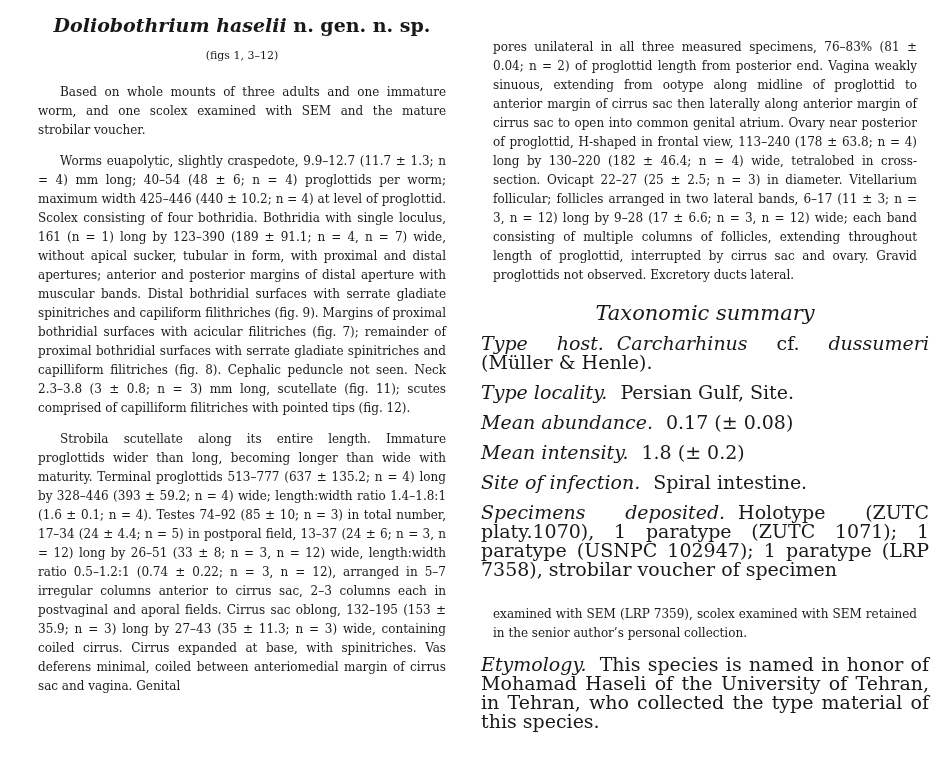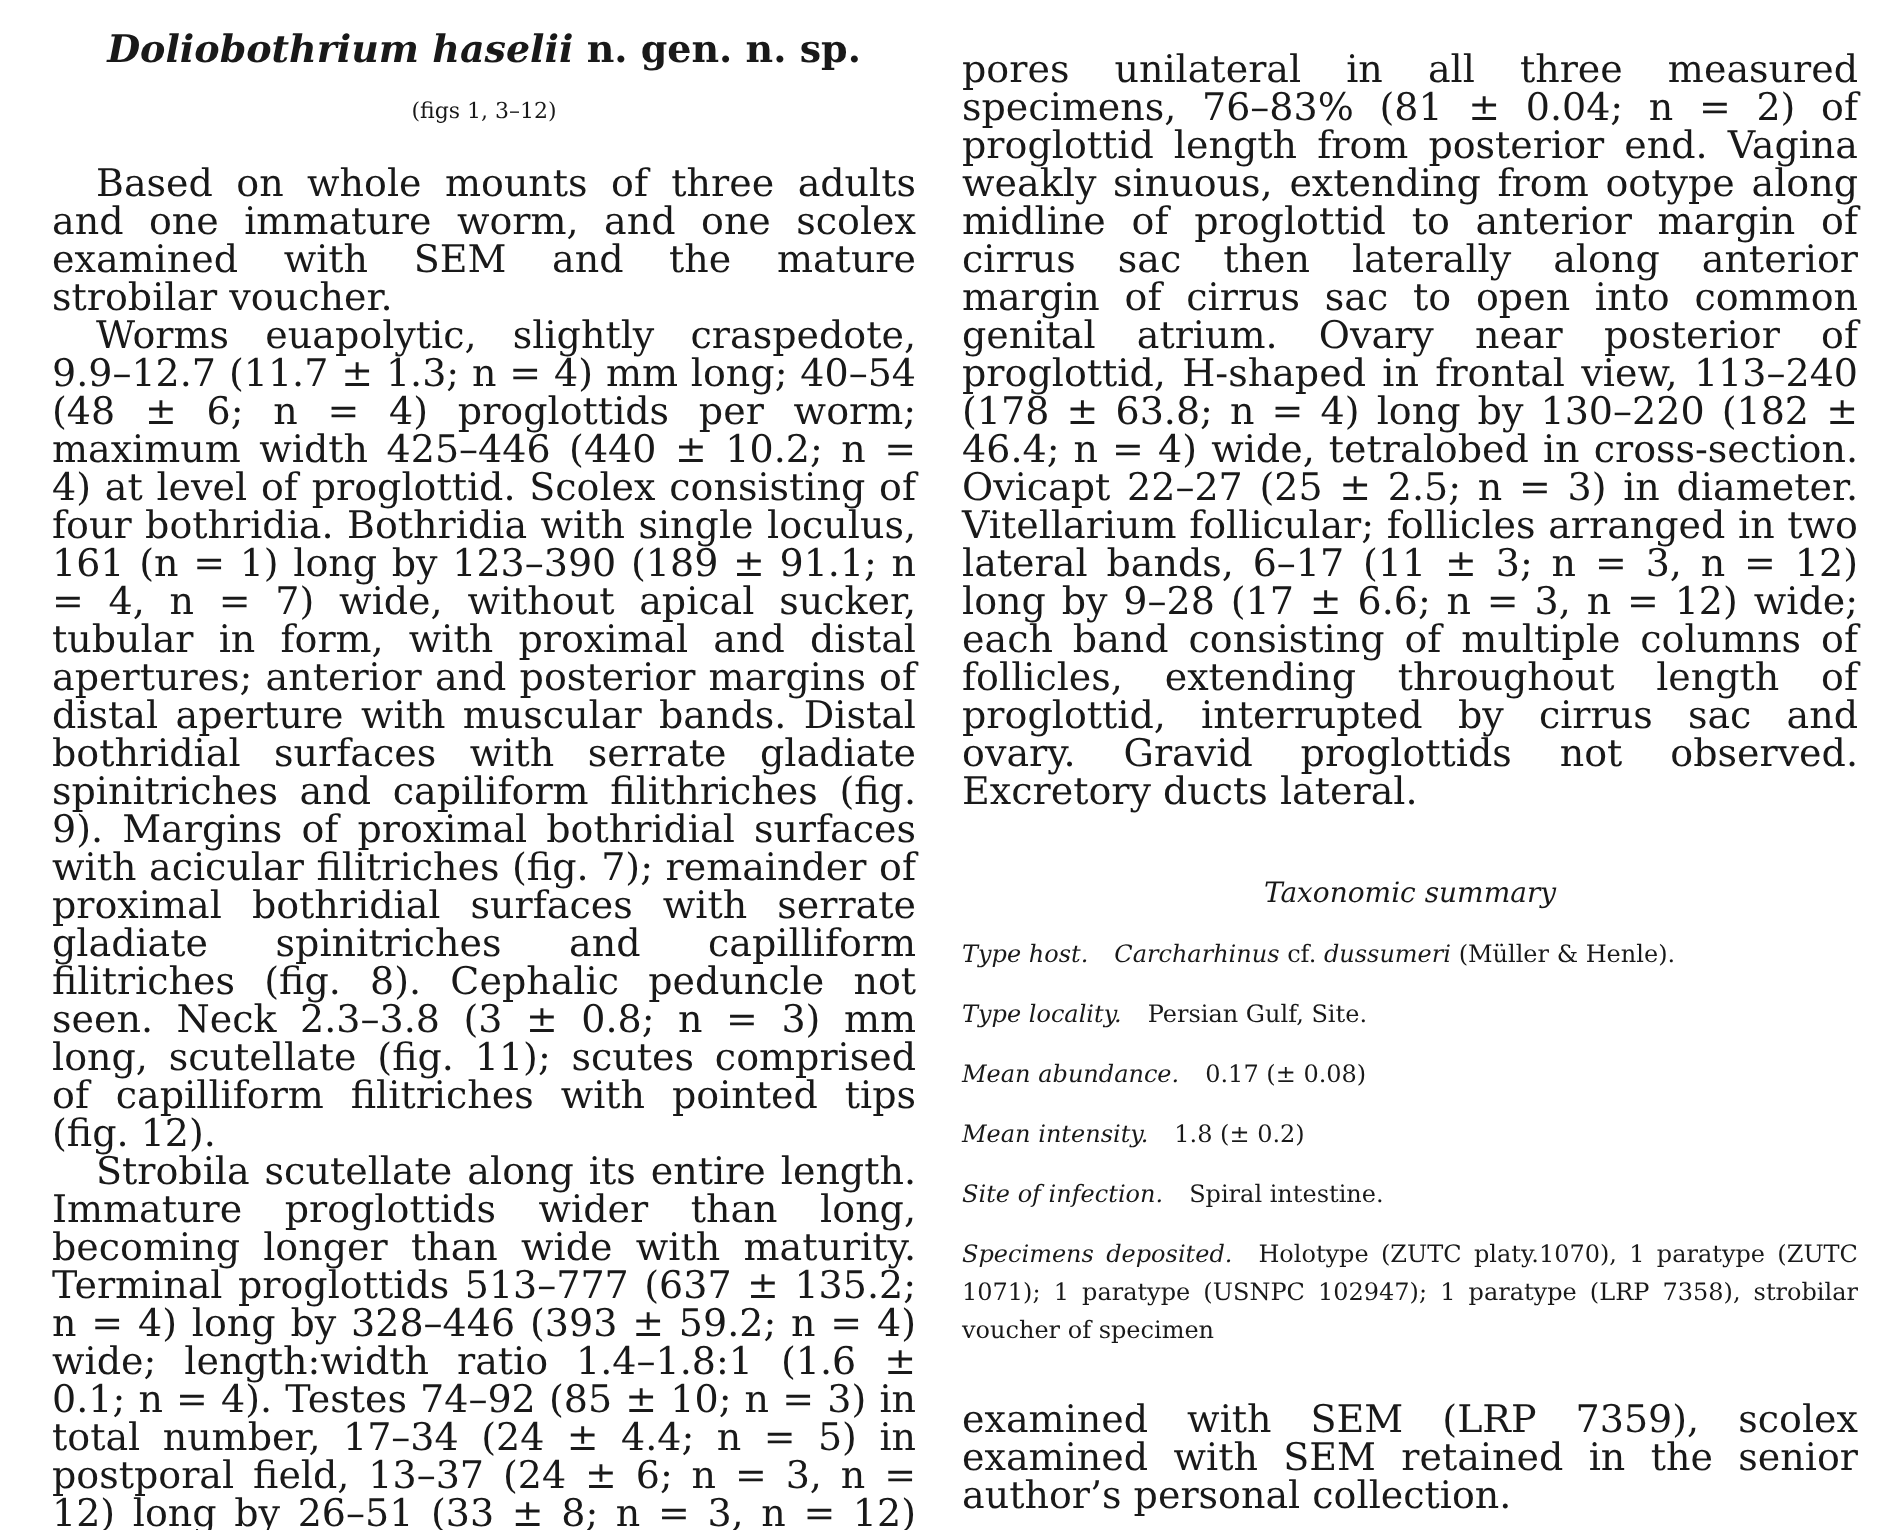--- a/index.html
+++ b/index.html
@@ -38,40 +38,40 @@
   .title-species { font-style: italic; }
 
   .figs {
     text-align: center;
     font-size: 11px;
     line-height: 19px;
     margin-bottom: 18px;
   }
 
   p.body {
-    margin: 0;
-    font-size: 19px;
+    margin: 12px;
+    font-size: 12px;
     line-height: 19px;
     text-align: justify;
     text-justify: inter-word;
   }
   .indent { text-indent: 22px; }
   .intro { margin-bottom: 10px; }
 
   .summary-heading {
-    margin-top: 32px;
-    font-size: 14px;
+    margin-top: 19px;
+    font-size: 21px;
     line-height: 19px;
     font-style: italic;
     text-align: center;
   }
 
   p.entry {
     margin: 11px 0 0 0;
-    font-size: 12px;
+    font-size: 19px;
     line-height: 19px;
     text-align: justify;
     text-justify: inter-word;
   }
   .lbl { font-style: italic; margin-right: 13px; }
   .it  { font-style: italic; }
 
   p.continuation { margin-top: 26px; }
   p.etymology    { margin-top: 10px; }
 </style>

